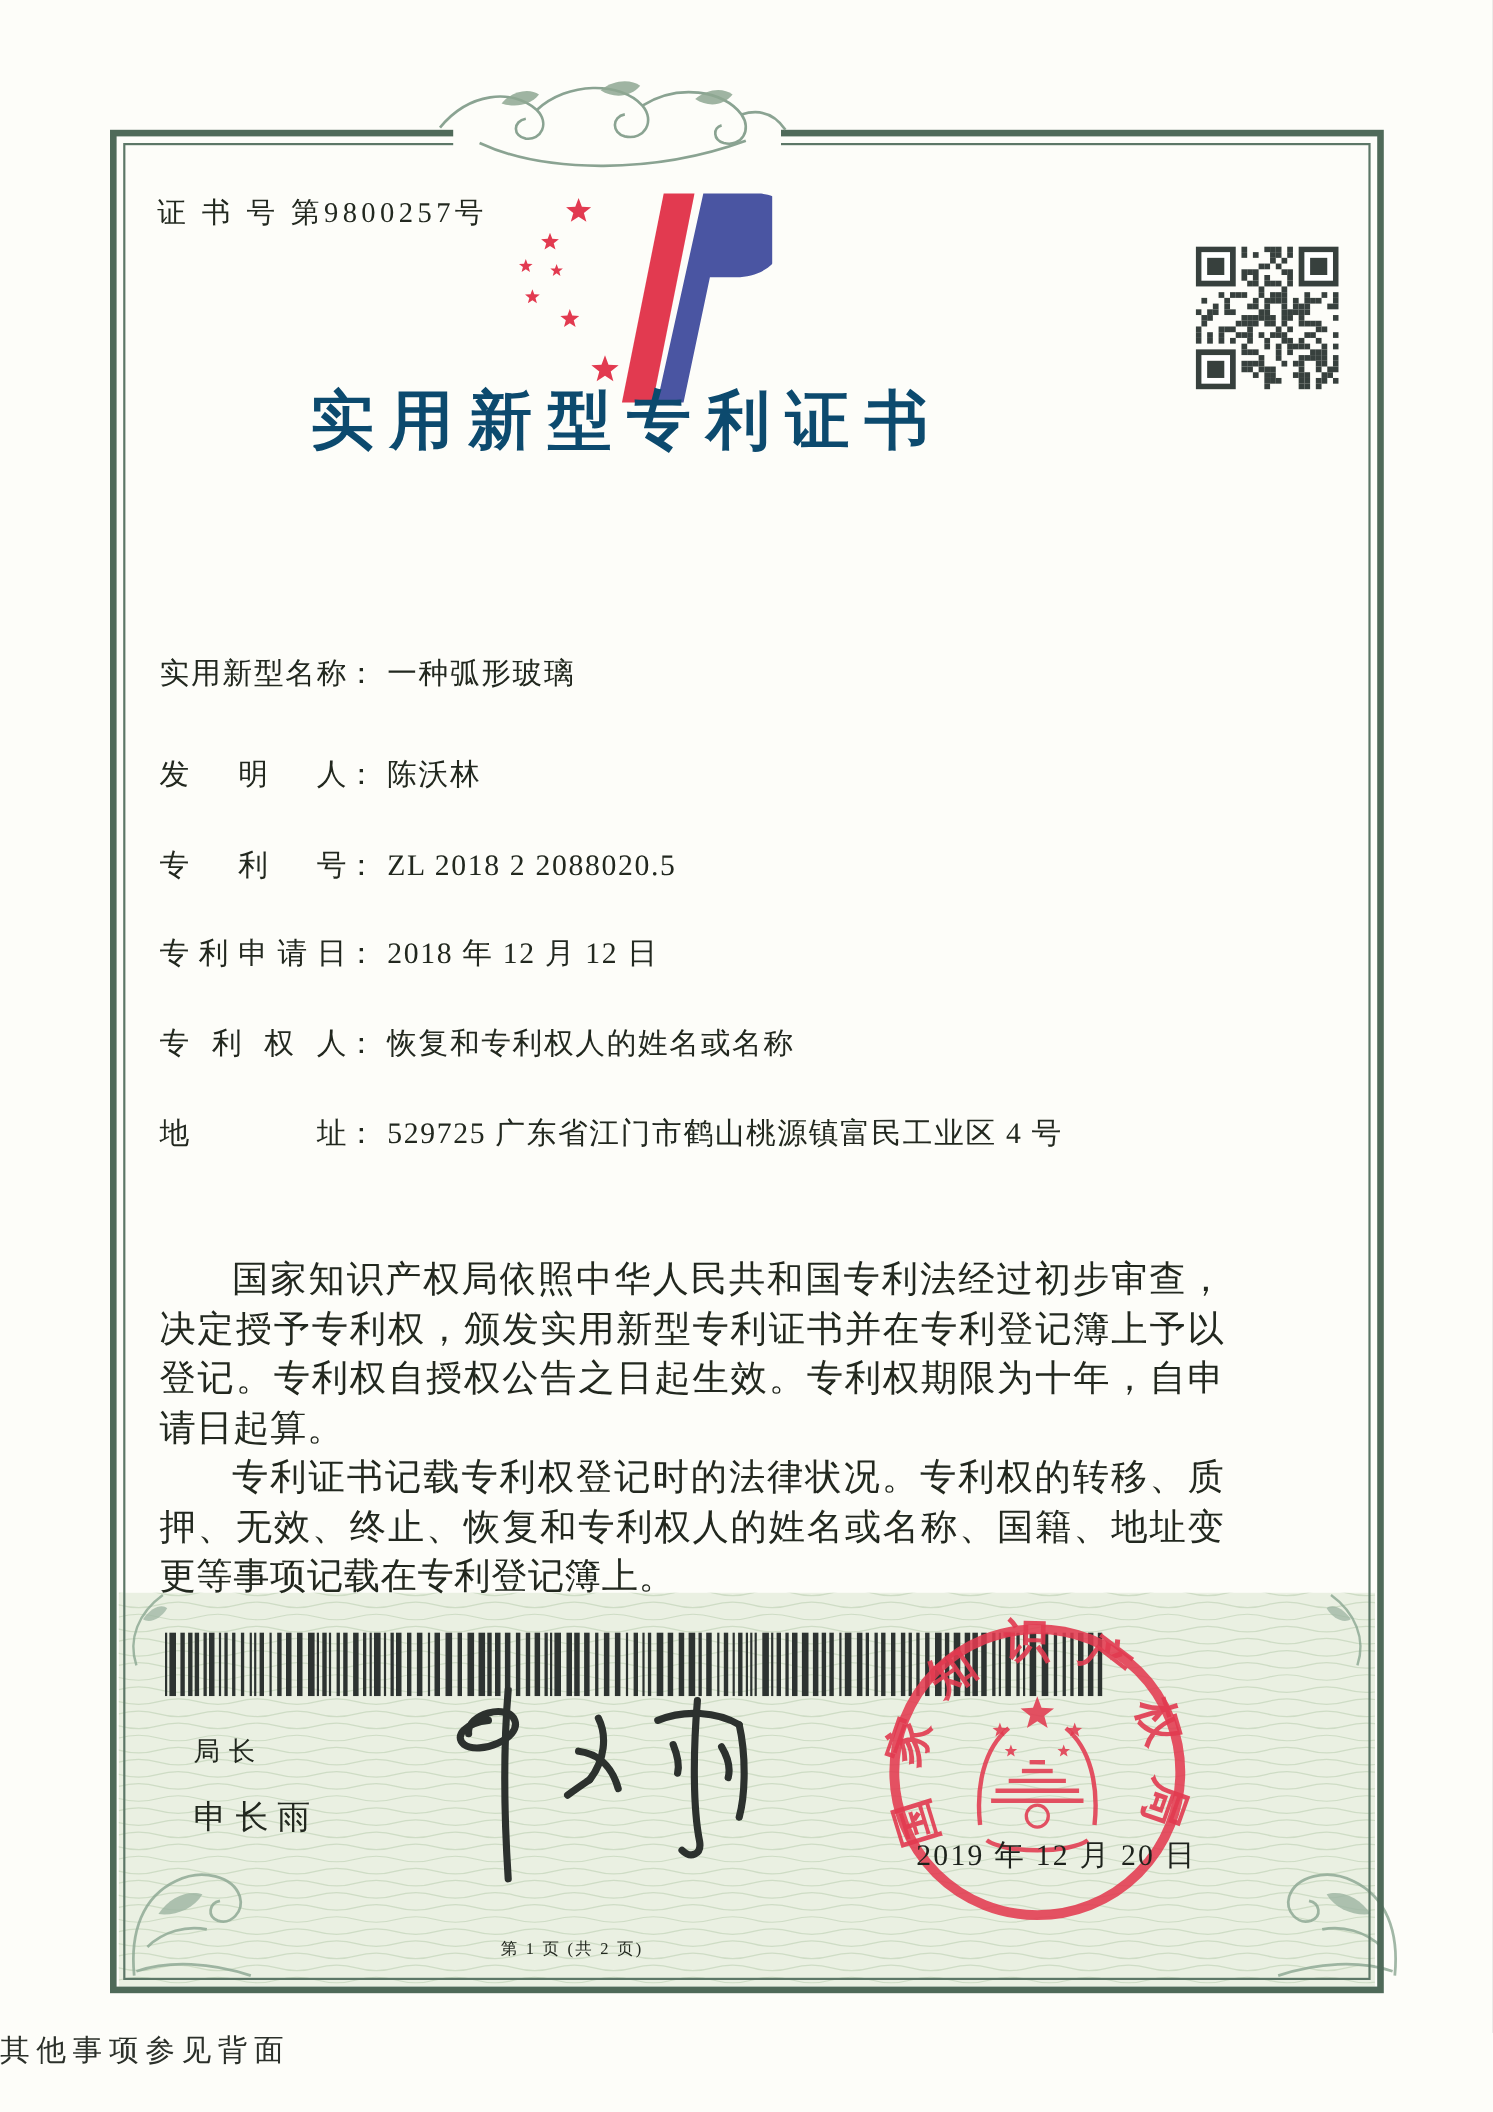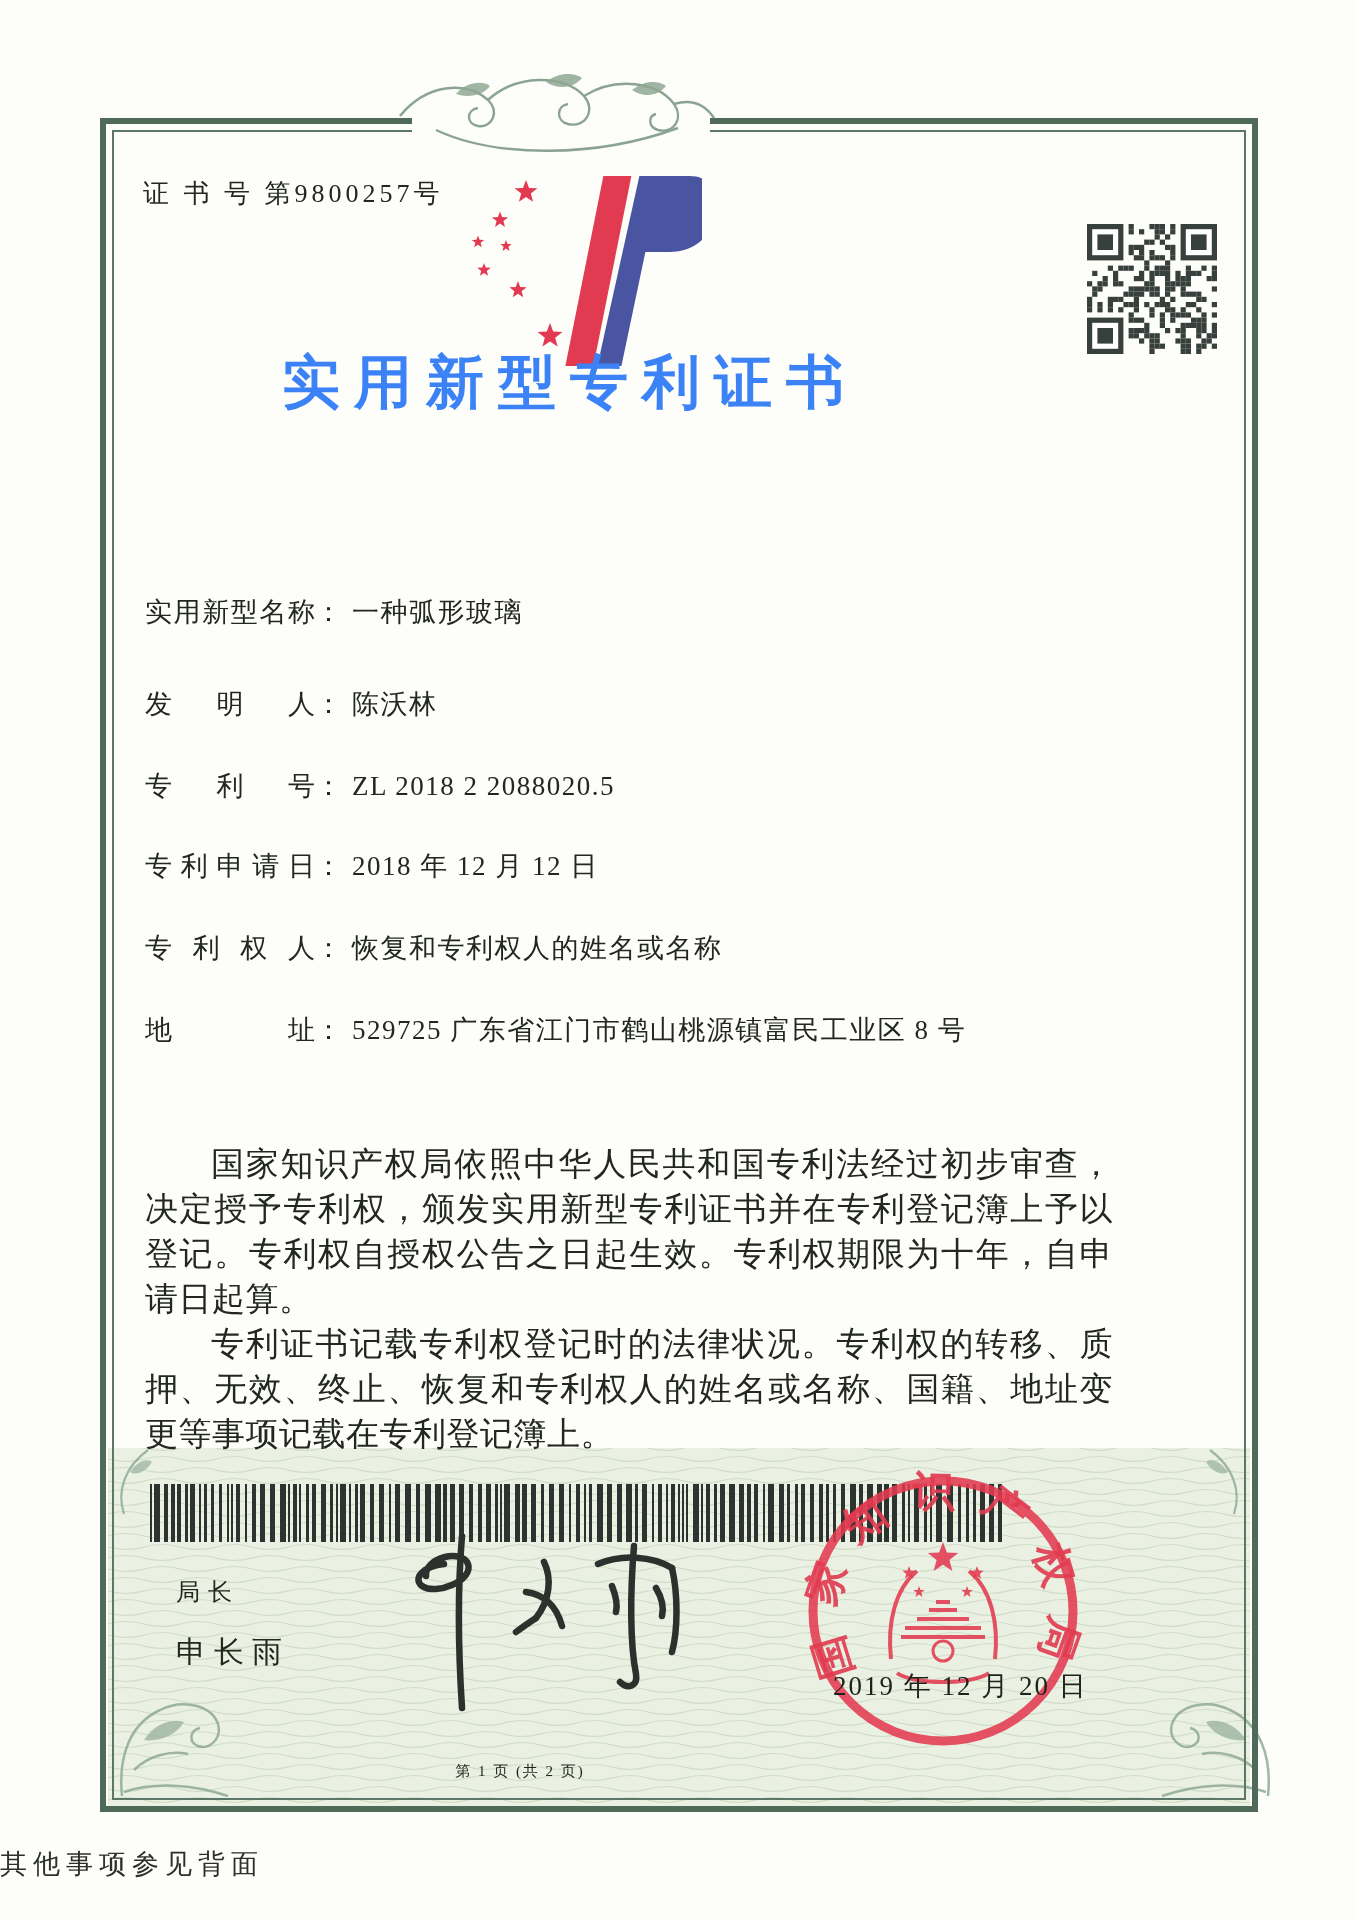--- a/index.html
+++ b/index.html
@@ -18,21 +18,21 @@
   .corner-flourish.br{left:1144px;top:1686px;transform:scaleX(-1);}
   .side-sprig{position:absolute;width:48px;height:72px;z-index:2;}
   .side-sprig.l{left:106px;top:1446px;}
   .side-sprig.r{left:1204px;top:1446px;transform:scaleX(-1);}
 
   
   .cert-no{position:absolute;left:143px;top:176px;font-size:26px;letter-spacing:4px;z-index:4;}
   .logo{position:absolute;left:462px;top:170px;width:240px;height:202px;z-index:4;}
   .qr{position:absolute;left:1087px;top:224px;width:130px;height:130px;z-index:4;}
   .title{position:absolute;left:60px;top:344px;width:1020px;text-align:center;
-         font-size:58px;font-weight:bold;letter-spacing:14px;z-index:5;color:#3b82f6;}
+         font-size:58px;font-weight:bold;letter-spacing:14px;z-index:5;color:#0c4a6e;}
 
   
   .field-row{position:absolute;left:145px;font-size:27px;white-space:nowrap;z-index:4;}
   .field-label{display:inline-block;width:170px;text-align:justify;text-align-last:justify;vertical-align:bottom;}
   .colon{margin-right:10px;}
   .field-value{letter-spacing:1.5px;}
   .second-pair{position:absolute;left:512px;top:0;white-space:nowrap;}
 
   
   .body-text{position:absolute;left:145px;top:1142px;width:968px;font-size:33px;
@@ -341,21 +341,21 @@
   <div class="field-row" style="top:768px">
     <span class="field-label">专利号</span><span class="colon">：</span><span class="field-value">ZL 2018 2 2088020.5</span>
   </div>
   <div class="field-row" style="top:848px">
     <span class="field-label">专利申请日</span><span class="colon">：</span><span class="field-value">2018 年 12 月 12 日</span>
   </div>
   <div class="field-row" style="top:930px">
     <span class="field-label">专利权人</span><span class="colon">：</span><span class="field-value">恢复和专利权人的姓名或名称</span>
   </div>
   <div class="field-row" style="top:1012px">
-    <span class="field-label">地址</span><span class="colon">：</span><span class="field-value">529725 广东省江门市鹤山桃源镇富民工业区 8 号</span>
+    <span class="field-label">地址</span><span class="colon">：</span><span class="field-value">529725 广东省江门市鹤山桃源镇富民工业区 4 号</span>
   </div>
 
   <div class="body-text">
     <p>国家知识产权局依照中华人民共和国专利法经过初步审查，决定授予专利权，颁发实用新型专利证书并在专利登记簿上予以登记。专利权自授权公告之日起生效。专利权期限为十年，自申请日起算。</p>
     <p>专利证书记载专利权登记时的法律状况。专利权的转移、质押、无效、终止、恢复和专利权人的姓名或名称、国籍、地址变更等事项记载在专利登记簿上。</p>
   </div>
 
   <div class="band">
     <svg id="waves" viewBox="0 0 1142 358" preserveAspectRatio="none">
         <path d="M0 0 q18 -5 36 0 q18 5 36 0 q18 -5 36 0 q18 5 36 0 q18 -5 36 0 q18 5 36 0 q18 -5 36 0 q18 5 36 0 q18 -5 36 0 q18 5 36 0 q18 -5 36 0 q18 5 36 0 q18 -5 36 0 q18 5 36 0 q18 -5 36 0 q18 5 36 0 q18 -5 36 0 q18 5 36 0 q18 -5 36 0 q18 5 36 0 q18 -5 36 0 q18 5 36 0 q18 -5 36 0 q18 5 36 0 q18 -5 36 0 q18 5 36 0 q18 -5 36 0 q18 5 36 0 q18 -5 36 0 q18 5 36 0 q18 -5 36 0 q18 5 36 0 q18 -5 36 0 q18 5 36 0" fill="none" stroke="#c9d8c0" stroke-width="1.1" opacity="0.85"></path>

